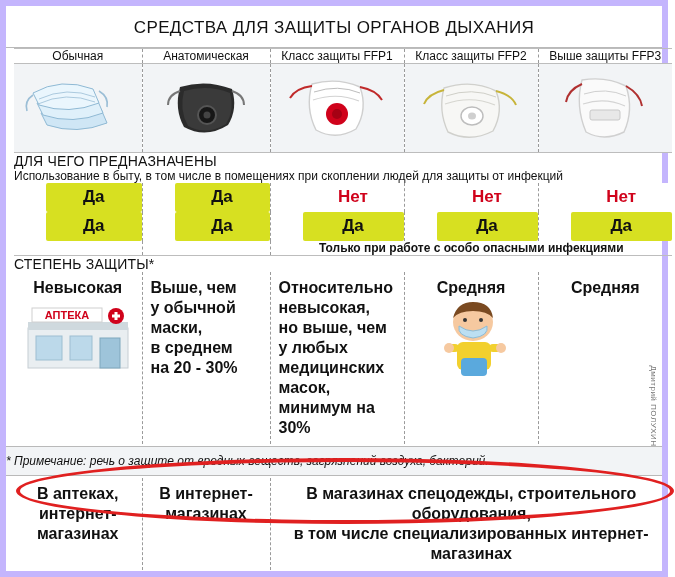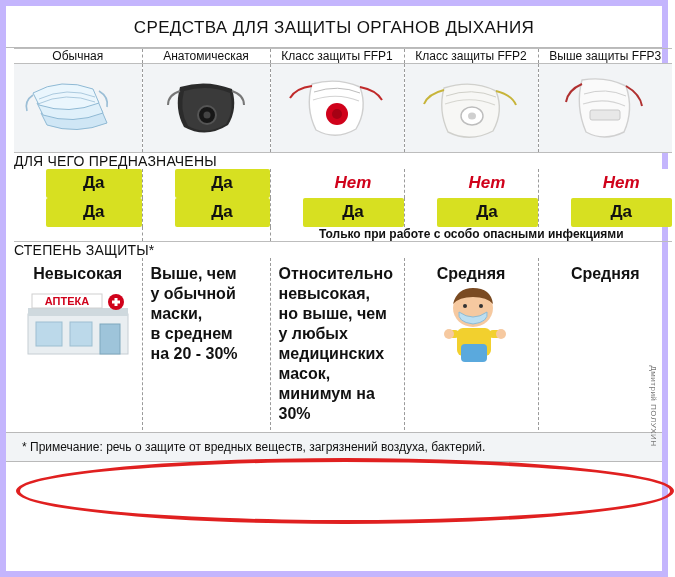--- a/index.html
+++ b/index.html
@@ -63,21 +63,21 @@
   .badge{
     display:block;
     text-align:center;
     font-weight:bold;
     font-size:17px;
     padding:4px 0 5px 0;
     border-radius:2px;
     margin-left:32px;
   }
   .badge.yes{background:#d7e021;color:#111;}
-  .badge.no{background:#ffffff;color:#d0021b;font-style:italic;}
+  .badge.no{background:#ffffff;color:#d0021b;}
   .note-red{
     text-align:center;
     font-size:12px;
     font-weight:bold;
     padding:4px 6px 6px 6px;
   }
   .cell-txt{
     font-size:16px;
     padding:6px 8px;
     line-height:1.25;
@@ -97,21 +97,22 @@
 
   .oval{
     position:absolute;
     border:4px solid #e02020;
     border-radius:50%;
     pointer-events:none;
   }
   .footnote{
     font-size:12px;
     line-height:1.35;
-    padding:6px 16px 6px 16px;
+    padding:6px 16px 6px 0;
+    font-style:italic;
   }
   .footnote b{font-weight:bold;}
   .strip{background:#f2f4f6;}
   .aptek{position:relative;height:78px;}
   .boy{position:relative;height:78px;}
 </style>
 </head>
 <body>
 
 <div class="frame">
@@ -191,20 +192,23 @@
           <rect x="40" y="40" width="30" height="10" rx="2" fill="#e8e8e8" stroke="#c8c8c8"></rect>
           <path d="M32 14 q-14 6 -16 18" stroke="#b03030" fill="none" stroke-width="2"></path>
           <path d="M76 16 q14 8 16 20" stroke="#b03030" fill="none" stroke-width="2"></path>
           <path d="M34 24 q22 -7 42 2" stroke="#cfcfcf" fill="none" stroke-width="1"></path>
         </svg>
       </td>
     </tr>
 
     <tr class="row-line">
       <td colspan="5" class="sec-title">ДЛЯ ЧЕГО ПРЕДНАЗНАЧЕНЫ</td>
+    </tr>
+    <tr>
+      <td colspan="5" class="sec-sub">Использование в быту, в том числе в помещениях при скоплении людей для защиты от инфекций</td>
     </tr>
     <tr>
       <td class="badge-wrap vsep">
         <span class="badge yes">Да</span>
       </td>
       <td class="badge-wrap vsep">
         <span class="badge yes">Да</span>
       </td>
       <td class="badge-wrap vsep">
         <span class="badge no">Нет</span>
@@ -305,19 +309,34 @@
   </div>
   <div class="hr"></div>
 
   <table class="grid" style="margin-top:2px">
     <colgroup>
       <col style="width:128px">
         <col style="width:128px">
         <col style="width:402px">
     </colgroup>
     <tbody>
+    <tr>
+      <td class="vsep">
+        <div class="cell-txt center" style="white-space:pre-line">В аптеках,
+интернет-
+магазинах</div>
+      </td>
+      <td class="vsep">
+        <div class="cell-txt center" style="white-space:pre-line">В интернет-
+магазинах</div>
+      </td>
+      <td>
+        <div class="cell-txt center" style="white-space:pre-line">В магазинах спецодежды, строительного оборудования,
+в том числе специализированных интернет-магазинах</div>
+      </td>
+    </tr>
   </tbody>
     </table>
 
   <div class="sign" style="top:400px">Дмитрий ПОЛУХИН</div>
 
   <div class="oval" style="left:10px;top:452px;width:650px;height:58px;"></div>
 </div>
 
 </body></html>

